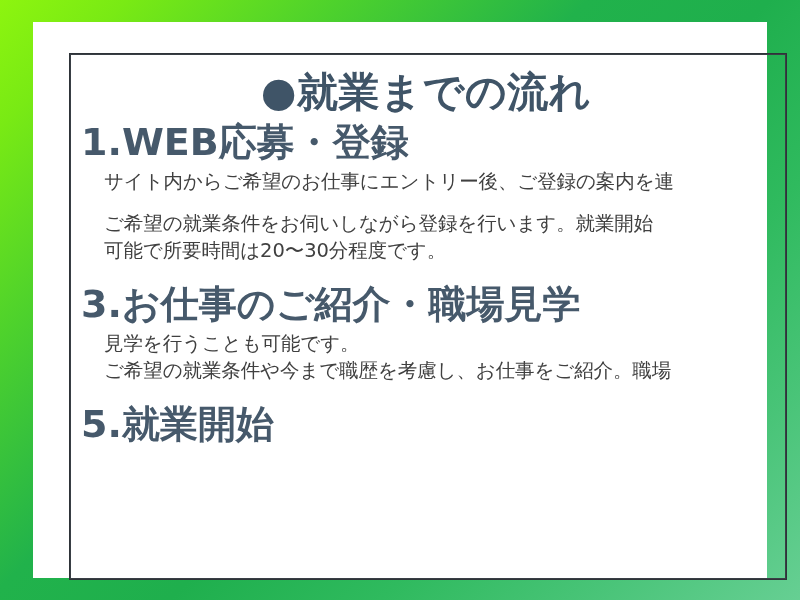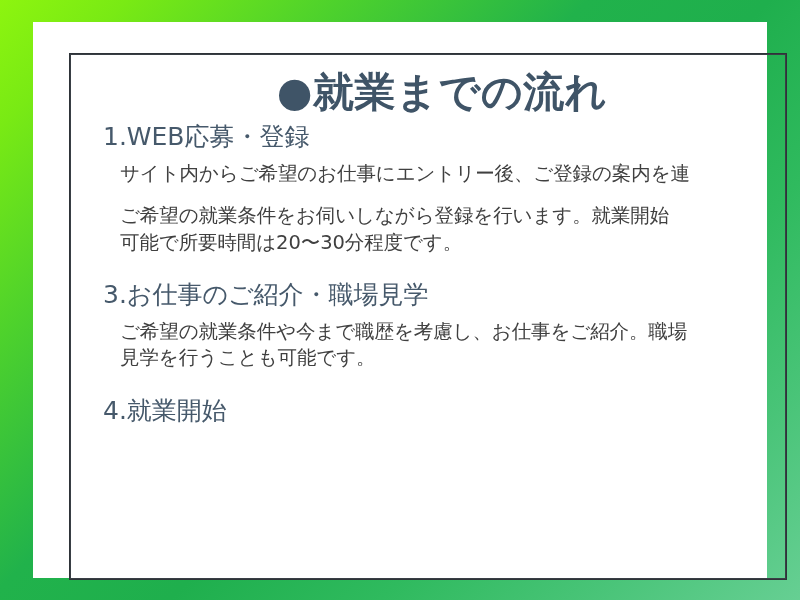--- a/index.html
+++ b/index.html
@@ -57,21 +57,21 @@
   #inner-frame::after {
     content: "";
     position: absolute;
     left: -1px; top: -1px; right: -1px; bottom: -1px;
     border: 1px solid rgba(70,78,86,0.45);
   }
 
   
   #content {
     position: absolute;
-    left: 56px;
+    left: 40px;
     top: 40px;
     width: 706px;
     height: 512px;
     box-sizing: border-box;
     color: #46596b;
   }
 
   #poster-title {
     font-size: 41px;
     font-weight: 700;
@@ -80,26 +80,26 @@
     line-height: 1.0;
     margin: 10px 0 6px 0;
     color: #3f5467;
   }
 
   .step {
     margin: 0 0 2px 0;
     padding: 0;
   }
   .step-heading {
-    font-size: 25px;
-    font-weight: 400;
+    font-size: 38px;
+    font-weight: 700;
     line-height: 1.26;
     letter-spacing: 0px;
     color: #46596b;
-    margin: 8px;
+    margin: 2px;
     padding-left: 6px;
     white-space: nowrap;
   }
   .step-body {
     font-size: 19.5px;
     font-weight: 400;
     line-height: 1.36;
     color: #404040;
     margin: 1px 0 0 0;
     padding-left: 31px;
@@ -139,26 +139,26 @@
           <span class="ln">ご希望の就業条件をお伺いしながら登録を行います。就業開始</span>
           <span class="ln">可能で所要時間は20〜30分程度です。</span>
         </div>
       </div>
 
       <div class="spacer-2"></div>
 
       <div class="step">
         <div class="step-heading">3.お仕事のご紹介・職場見学</div>
         <div class="step-body">
+          <span class="ln">見学を行うことも可能です。</span>
           <span class="ln">ご希望の就業条件や今まで職歴を考慮し、お仕事をご紹介。職場</span>
-          <span class="ln">見学を行うことも可能です。</span>
         </div>
       </div>
 
       <div class="spacer-3"></div>
 
       <div class="step">
-        <div class="step-heading">4.就業開始</div>
+        <div class="step-heading">5.就業開始</div>
       </div>
 
     </div>
   </div>
 </div>
 
 </body></html>

